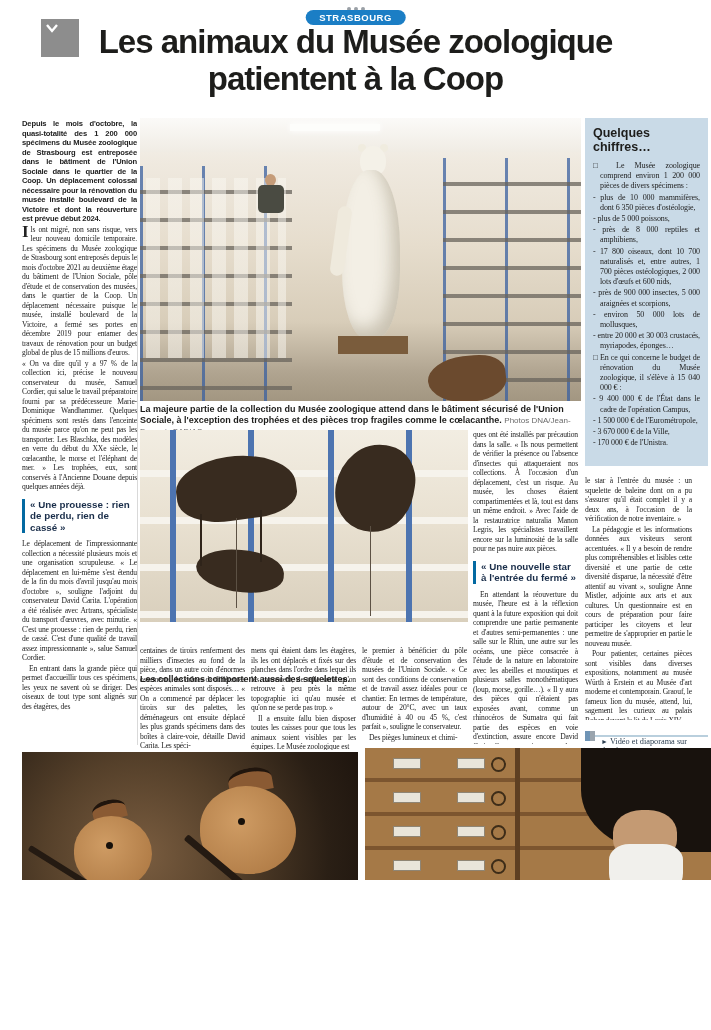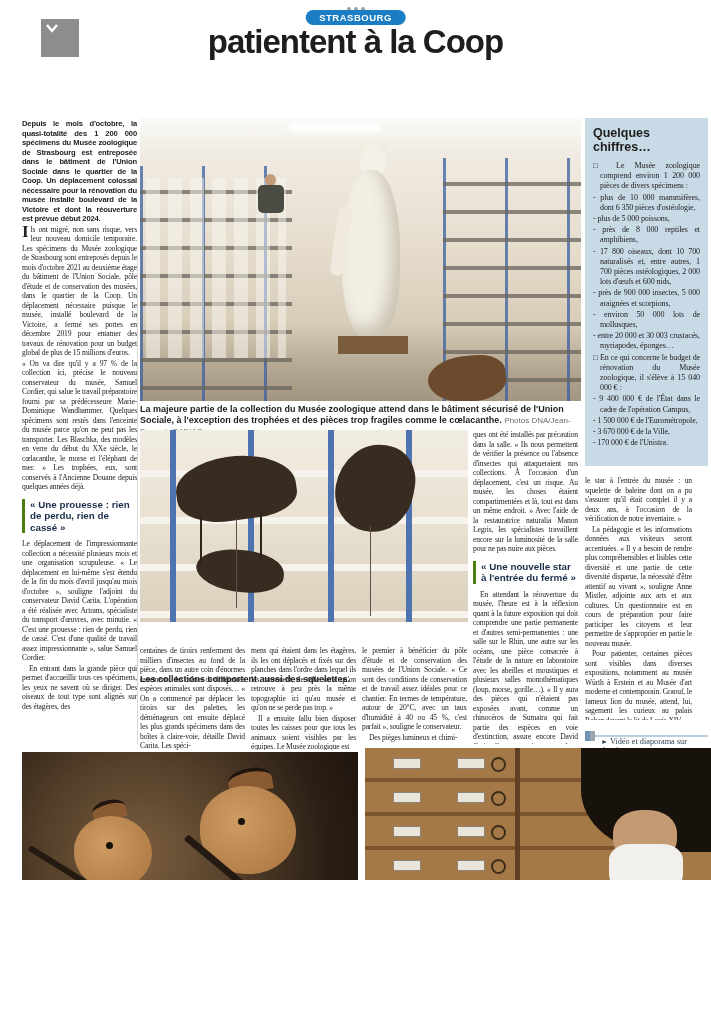--- a/index.html
+++ b/index.html
@@ -20,21 +20,21 @@
 
   
   .colA{position:absolute;left:22px;top:119px;width:115px;height:630px;overflow:hidden;}
   .lead{font-family:"Liberation Sans",sans-serif;font-weight:bold;font-size:9.3px;
         line-height:12.1px;color:#2e2e2e;margin:0 0 7px 0;}
   .body p{margin:0 0 1px 0;font-size:7.6px;line-height:9.5px;text-align:justify;
         letter-spacing:-.15px;color:#222;}
   .body p.ind{text-indent:7px;}
   .dropcap{float:left;font-size:17px;line-height:14px;font-weight:bold;margin:0 2px 0 0;}
   .subhead{font-family:"Liberation Sans",sans-serif;font-weight:bold;color:#1a2e4a;
-        font-size:9.8px;line-height:11.5px;border-left:3px solid #4d7c0f;padding-left:5px;
+        font-size:9.8px;line-height:11.5px;border-left:3px solid #0369a1;padding-left:5px;
         margin:7px 0 6px 0;}
   .vrule{position:absolute;width:1px;background:#d9d9d9;}
   .colB{position:absolute;left:140px;top:646px;width:105px;height:104px;overflow:hidden;}
   .colC{position:absolute;left:251px;top:646px;width:105px;height:104px;overflow:hidden;}
   .colD{position:absolute;left:362px;top:646px;width:105px;height:104px;overflow:hidden;}
   .colE{position:absolute;left:473px;top:430px;width:105px;height:314px;overflow:hidden;}
   .colF{position:absolute;left:585px;top:476px;width:107px;height:244px;overflow:hidden;}
 
   
   .caption{font-family:"Liberation Sans",sans-serif;font-weight:bold;font-size:9px;
@@ -138,20 +138,21 @@
       <span></span>
       <span></span>
     </div>
   <div class="edition-badge">STRASBOURG</div>
   <div class="section-marker">
     <svg width="22" height="16" viewBox="0 0 22 16">
         <polyline points="4,3 9,9 14,3" fill="none" stroke="#ffffff" stroke-width="2.4"></polyline>
       </svg>
   </div>
   <div class="article-title">
+    <div>Les animaux du Musée zoologique</div>
     <div>patientent à la Coop</div>
   </div>
 
   <div class="colA body">
     <p class="lead">Depuis le mois d'octobre, la quasi-totalité des 1 200 000 spécimens du Musée zoologique de Strasbourg est entreposée dans le bâtiment de l'Union Sociale dans le quartier de la Coop. Un déplacement colossal nécessaire pour la rénovation du musée installé boulevard de la Victoire et dont la réouverture est prévue début 2024.</p>
     <p><span class="dropcap">I</span><span>ls ont migré, non sans risque, vers leur nouveau domicile temporaire. Les spécimens du Musée zoologique de Strasbourg sont entreposés depuis le mois d'octobre 2021 au deuxième étage du bâtiment de l'Union Sociale, pôle d'étude et de conservation des musées, dans le quartier de la Coop. Un déplacement nécessaire puisque le musée, installé boulevard de la Victoire, a fermé ses portes en décembre 2019 pour entamer des travaux de rénovation pour un budget global de plus de 15 millions d'euros.</span></p>
     <p>« On va dire qu'il y a 97 % de la collection ici, précise le nouveau conservateur du musée, Samuel Cordier, qui salue le travail préparatoire fourni par sa prédécesseure Marie-Dominique Wandhammer. Quelques spécimens sont restés dans l'enceinte du musée parce qu'on ne peut pas les transporter. Les Blaschka, des modèles en verre du début du XXe siècle, le cœlacanthe, le morse et l'éléphant de mer. » Les trophées, eux, sont conservés à l'Ancienne Douane depuis quelques années déjà.</p>
     <div class="subhead">« Une prouesse : rien de perdu, rien de cassé »</div>
     <p>Le déplacement de l'impressionnante collection a nécessité plusieurs mois et une organisation scrupuleuse. « Le déplacement en lui-même s'est étendu de la fin du mois d'avril jusqu'au mois d'octobre », souligne l'adjoint du conservateur David Carita. L'opération a été réalisée avec Artrans, spécialiste du transport d'œuvres, avec minutie. « C'est une prouesse : rien de perdu, rien de cassé. C'est d'une qualité de travail assez impressionnante », salue Samuel Cordier.</p>
     <p class="ind">En entrant dans la grande pièce qui permet d'accueillir tous ces spécimens, les yeux ne savent où se diriger. Des oiseaux de tout type sont alignés sur des étagères, des</p>

